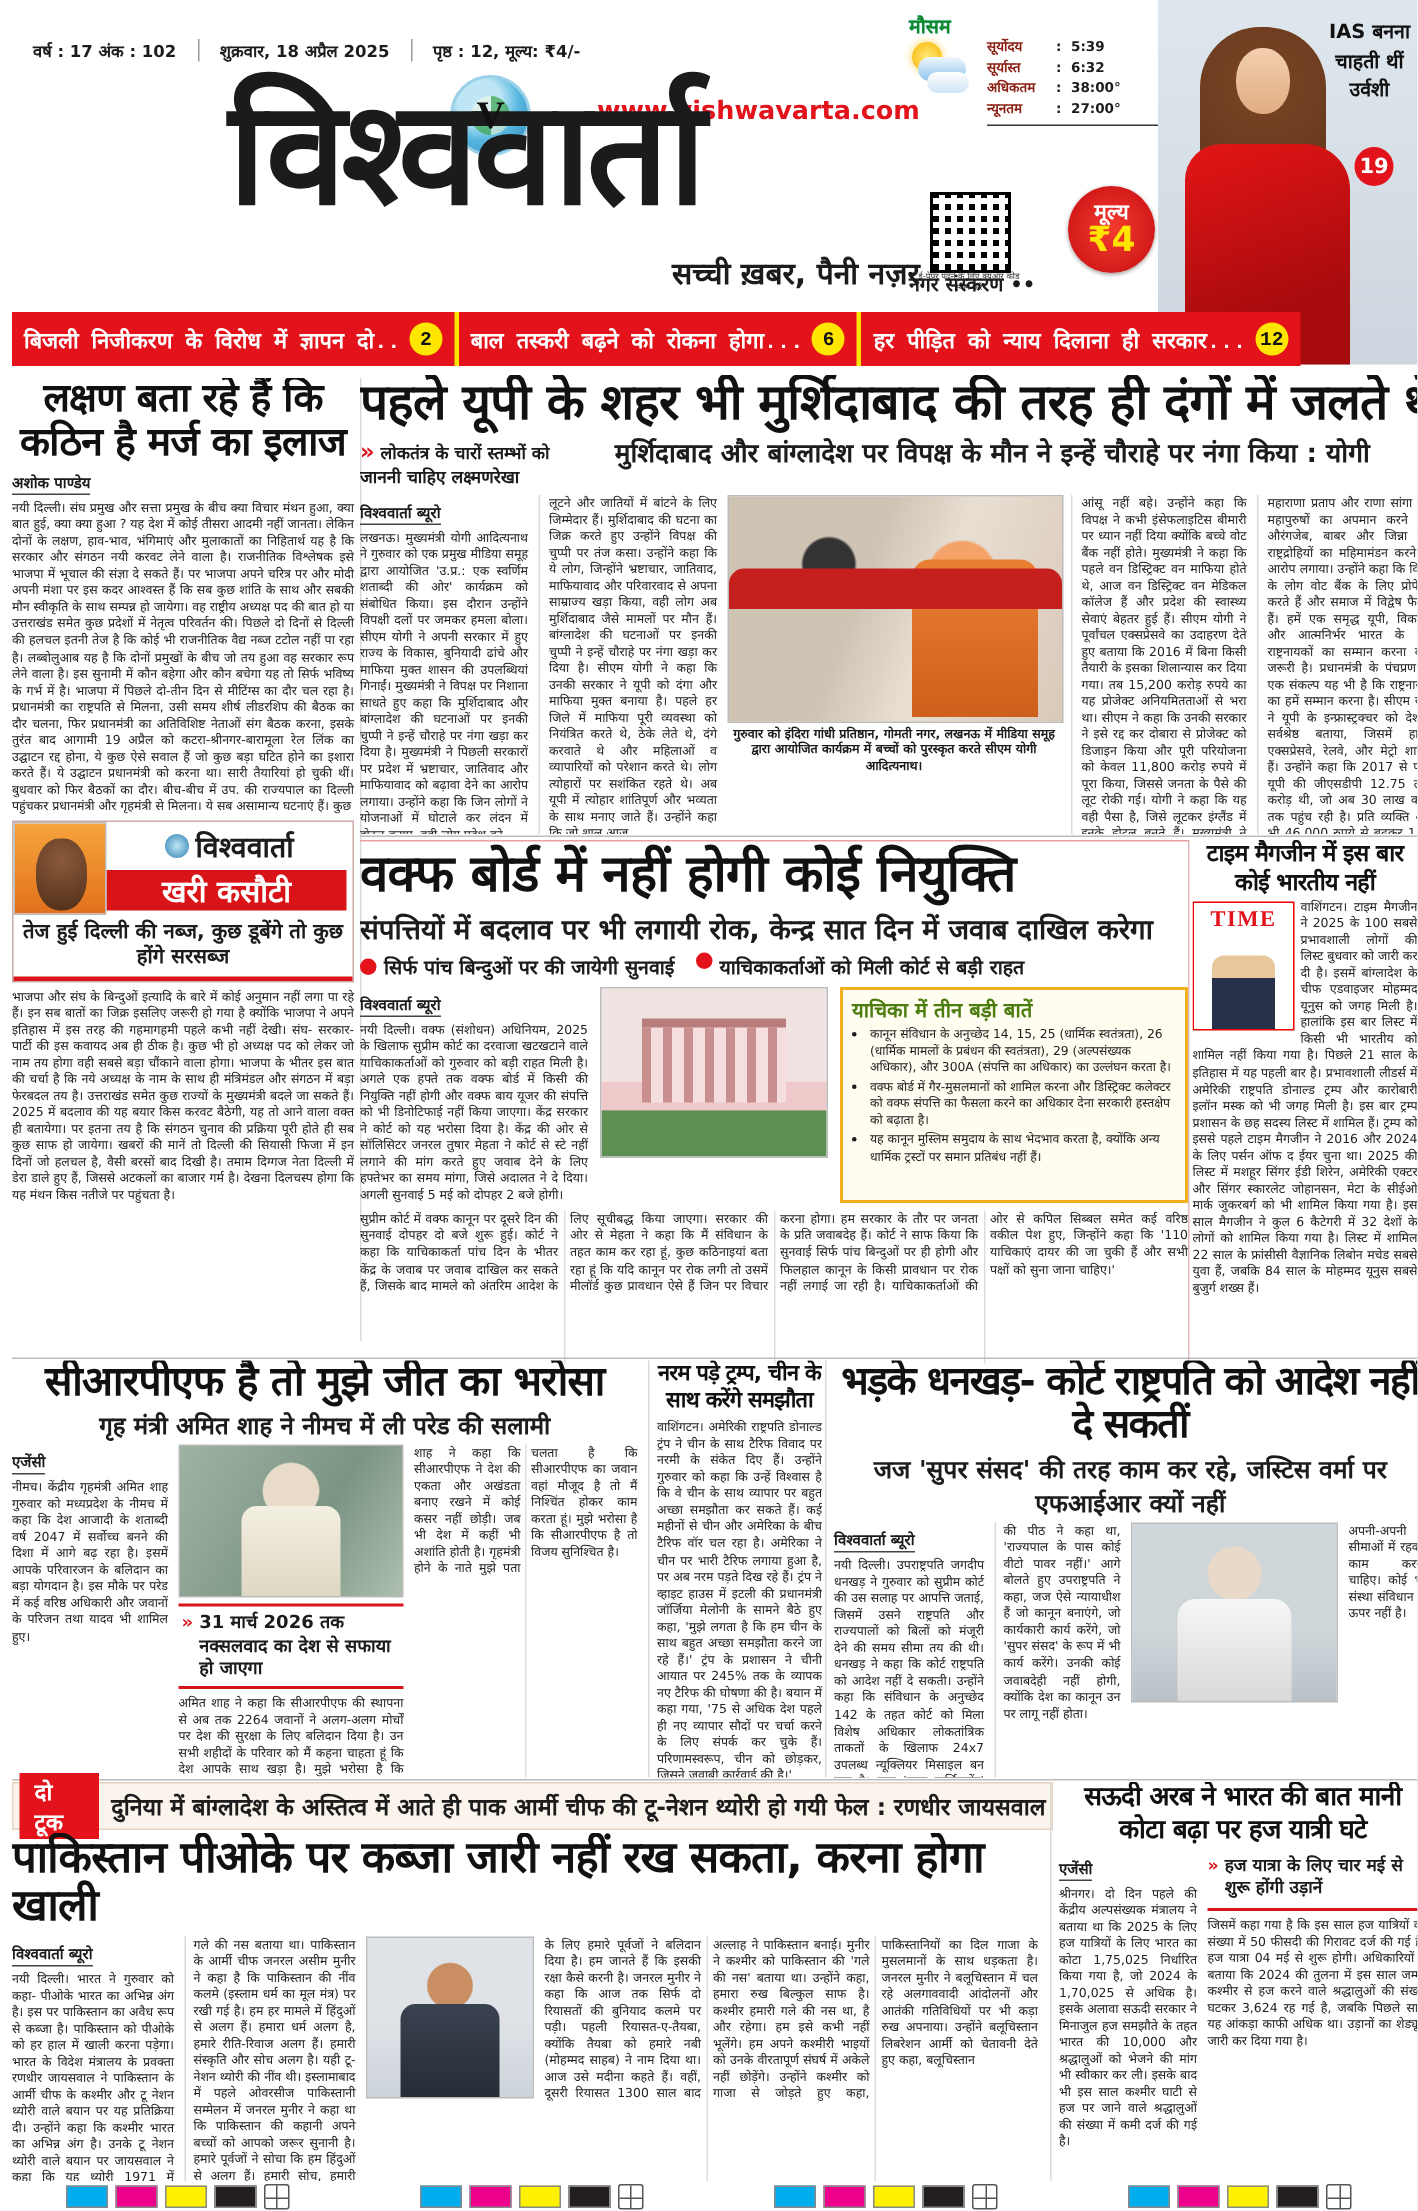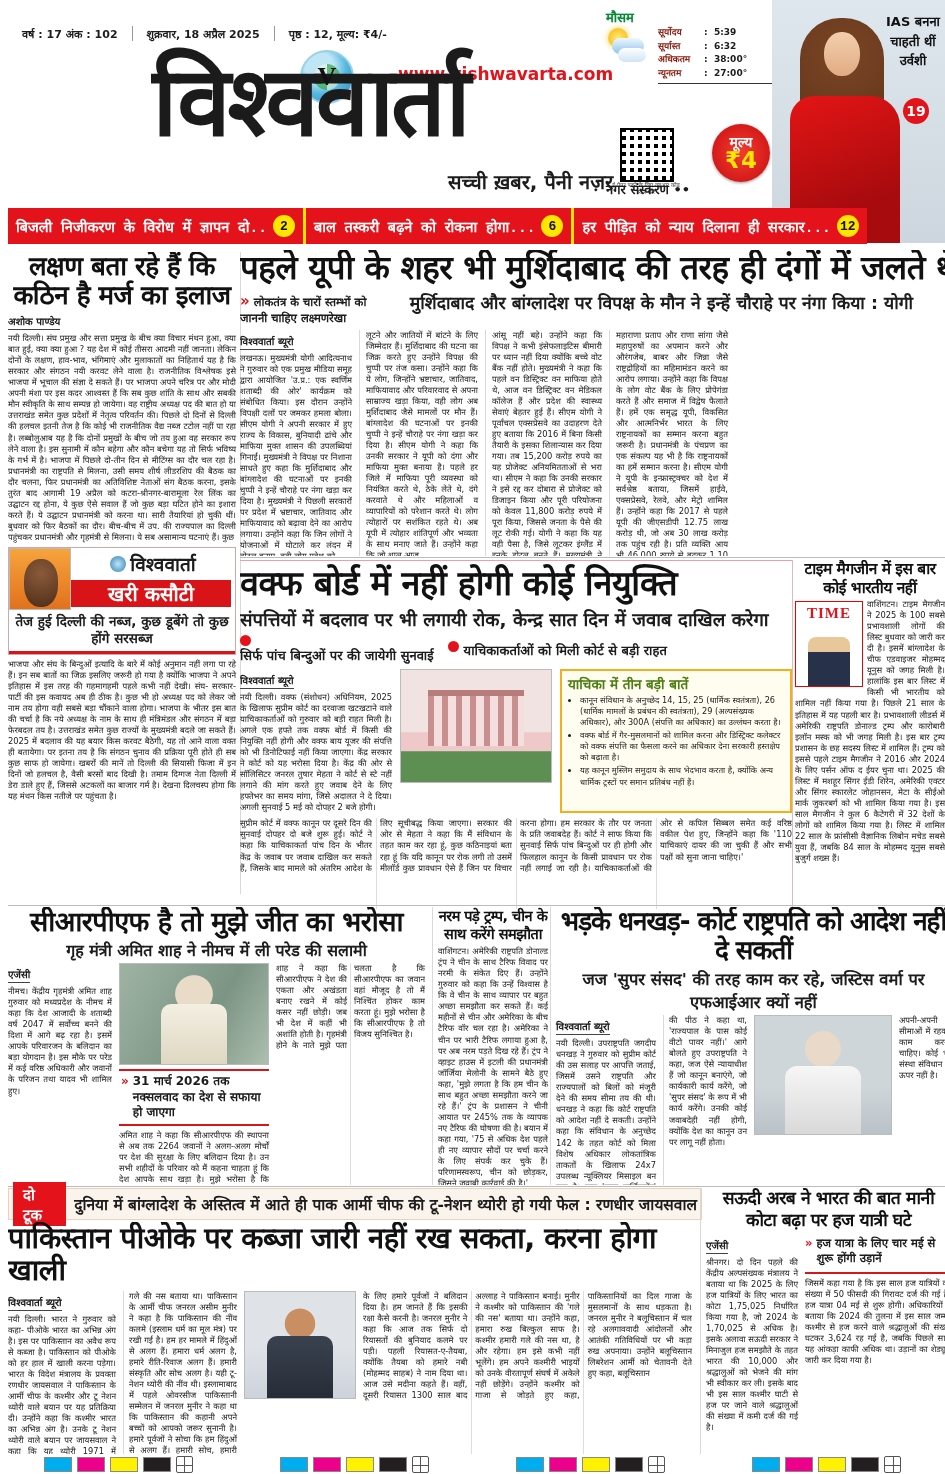--- a/index.html
+++ b/index.html
@@ -271,36 +271,40 @@
       <div class="sh">मुर्शिदाबाद और बांग्लादेश पर विपक्ष के मौन ने इन्हें चौराहे पर नंगा किया : योगी</div>
     </div>
     <div class="maincols">
       <div class="c">
         <div class="byline">विश्ववार्ता ब्यूरो</div>
         <p class="body">लखनऊ। मुख्यमंत्री योगी आदित्यनाथ ने गुरुवार को एक प्रमुख मीडिया समूह द्वारा आयोजित 'उ.प्र.: एक स्वर्णिम शताब्दी की ओर' कार्यक्रम को संबोधित किया। इस दौरान उन्होंने विपक्षी दलों पर जमकर हमला बोला। सीएम योगी ने अपनी सरकार में हुए राज्य के विकास, बुनियादी ढांचे और माफिया मुक्त शासन की उपलब्धियां गिनाईं। मुख्यमंत्री ने विपक्ष पर निशाना साधते हुए कहा कि मुर्शिदाबाद और बांग्लादेश की घटनाओं पर इनकी चुप्पी ने इन्हें चौराहे पर नंगा खड़ा कर दिया है। मुख्यमंत्री ने पिछली सरकारों पर प्रदेश में भ्रष्टाचार, जातिवाद और माफियावाद को बढ़ावा देने का आरोप लगाया। उन्होंने कहा कि जिन लोगों ने योजनाओं में घोटाले कर लंदन में होटल बनाए, वही लोग प्रदेश को</p>
       </div>
       <div class="c colrule" style="padding-left:6px;">
           <p class="body">लूटने और जातियों में बांटने के लिए जिम्मेदार हैं। मुर्शिदाबाद की घटना का जिक्र करते हुए उन्होंने विपक्ष की चुप्पी पर तंज कसा। उन्होंने कहा कि ये लोग, जिन्होंने भ्रष्टाचार, जातिवाद, माफियावाद और परिवारवाद से अपना साम्राज्य खड़ा किया, वही लोग अब मुर्शिदाबाद जैसे मामलों पर मौन हैं। बांग्लादेश की घटनाओं पर इनकी चुप्पी ने इन्हें चौराहे पर नंगा खड़ा कर दिया है। सीएम योगी ने कहा कि उनकी सरकार ने यूपी को दंगा और माफिया मुक्त बनाया है। पहले हर जिले में माफिया पूरी व्यवस्था को नियंत्रित करते थे, ठेके लेते थे, दंगे करवाते थे और महिलाओं व व्यापारियों को परेशान करते थे। लोग त्योहारों पर सशंकित रहते थे। अब यूपी में त्योहार शांतिपूर्ण और भव्यता के साथ मनाए जाते हैं। उन्होंने कहा कि जो शाल आज</p>
         </div>
+      <div style="width:222px;flex:0 0 auto;">
+        <div class="photo photo-yogi photo-red-table"></div>
+        <div class="caption">गुरुवार को इंदिरा गांधी प्रतिष्ठान, गोमती नगर, लखनऊ में मीडिया समूह द्वारा आयोजित कार्यक्रम में बच्चों को पुरस्कृत करते सीएम योगी आदित्यनाथ।</div>
+      </div>
       <div class="c colrule" style="width:110px;padding-left:6px;">
           <p class="body">आंसू नहीं बहे। उन्होंने कहा कि विपक्ष ने कभी इंसेफलाइटिस बीमारी पर ध्यान नहीं दिया क्योंकि बच्चे वोट बैंक नहीं होते। मुख्यमंत्री ने कहा कि पहले वन डिस्ट्रिक्ट वन माफिया होते थे, आज वन डिस्ट्रिक्ट वन मेडिकल कॉलेज हैं और प्रदेश की स्वास्थ्य सेवाएं बेहतर हुई हैं। सीएम योगी ने पूर्वांचल एक्सप्रेसवे का उदाहरण देते हुए बताया कि 2016 में बिना किसी तैयारी के इसका शिलान्यास कर दिया गया। तब 15,200 करोड़ रुपये का यह प्रोजेक्ट अनियमितताओं से भरा था। सीएम ने कहा कि उनकी सरकार ने इसे रद्द कर दोबारा से प्रोजेक्ट को डिजाइन किया और पूरी परियोजना को केवल 11,800 करोड़ रुपये में पूरा किया, जिससे जनता के पैसे की लूट रोकी गई। योगी ने कहा कि यह वही पैसा है, जिसे लूटकर इंग्लैंड में इनके होटल बनते हैं। मुख्यमंत्री ने विपक्ष पर शिवाजी,</p>
         </div>
       <div class="c colrule" style="padding-left:6px;">
           <p class="body">महाराणा प्रताप और राणा सांगा जैसे महापुरुषों का अपमान करने और औरंगजेब, बाबर और जिन्ना जैसे राष्ट्रद्रोहियों का महिमामंडन करने का आरोप लगाया। उन्होंने कहा कि विपक्ष के लोग वोट बैंक के लिए प्रोपेगंडा करते हैं और समाज में विद्वेष फैलाते हैं। हमें एक समृद्ध यूपी, विकसित और आत्मनिर्भर भारत के लिए राष्ट्रनायकों का सम्मान करना बहुत जरूरी है। प्रधानमंत्री के पंचप्रण का एक संकल्प यह भी है कि राष्ट्रनायकों का हमें सम्मान करना है। सीएम योगी ने यूपी के इन्फ्रास्ट्रक्चर को देश में सर्वश्रेष्ठ बताया, जिसमें हाईवे, एक्सप्रेसवे, रेलवे, और मेट्रो शामिल हैं। उन्होंने कहा कि 2017 से पहले यूपी की जीएसडीपी 12.75 लाख करोड़ थी, जो अब 30 लाख करोड़ तक पहुंच रही है। प्रति व्यक्ति आय भी 46,000 रुपये से बढ़कर 1.10 लाख रुपये से अधिक हो गई है, जल्द ही यह सवा लाख रुपए पहुंच जाएगी।</p>
         </div>
     </div>
   </div>
 
   <div class="rule-h" style="top:557px;left:240px;width:705px;"></div>
 
   <div class="abs waqf">
     <h1 class="hl">वक्फ बोर्ड में नहीं होगी कोई नियुक्ति</h1>
     <div class="sh">संपत्तियों में बदलाव पर भी लगायी रोक, केन्द्र सात दिन में जवाब दाखिल करेगा</div>
     <div class="wbullets">
-      <span style="display:flex;flex-direction:column;">
+      <span style="display:flex;align-items:center;">
           <span class="dot"></span>
           <span>सिर्फ पांच बिन्दुओं पर की जायेगी सुनवाई</span>
         </span>
       <span style="display:flex;align-items:flex-start;">
           <span class="dot"></span>
           <span>याचिकाकर्ताओं को मिली कोर्ट से बड़ी राहत</span>
         </span>
     </div>
     <div class="wbody">
       <div class="wcol1">

